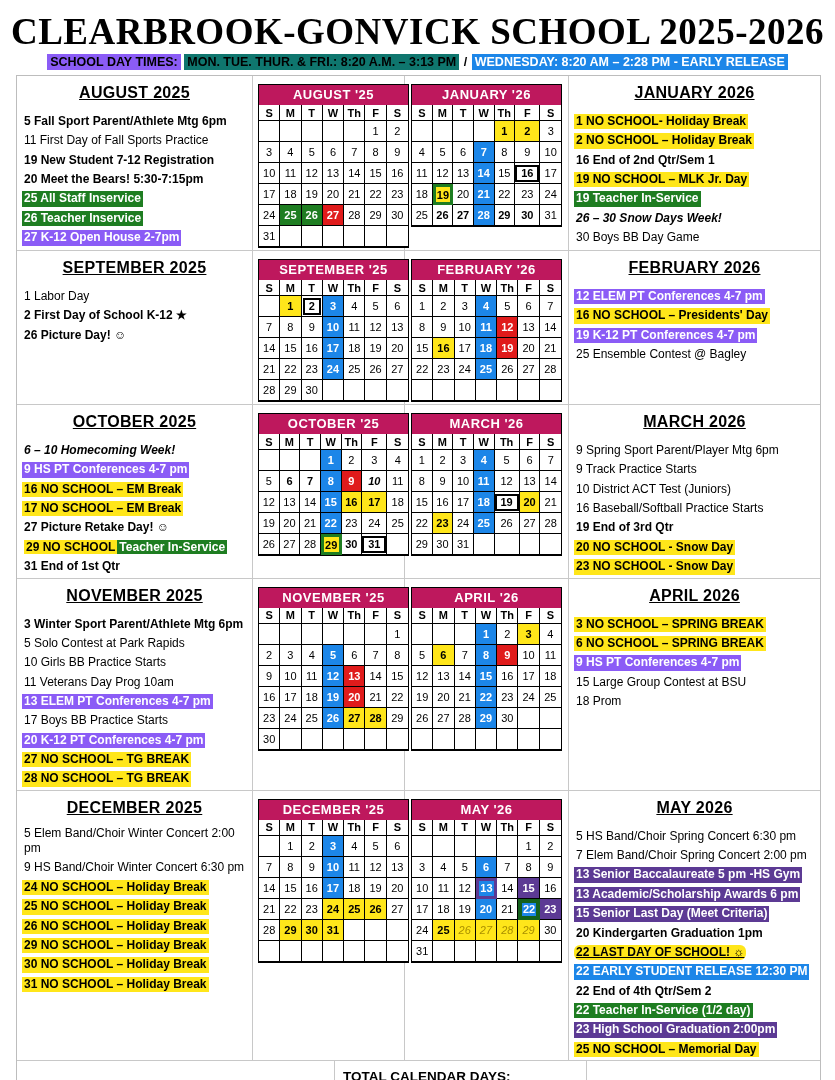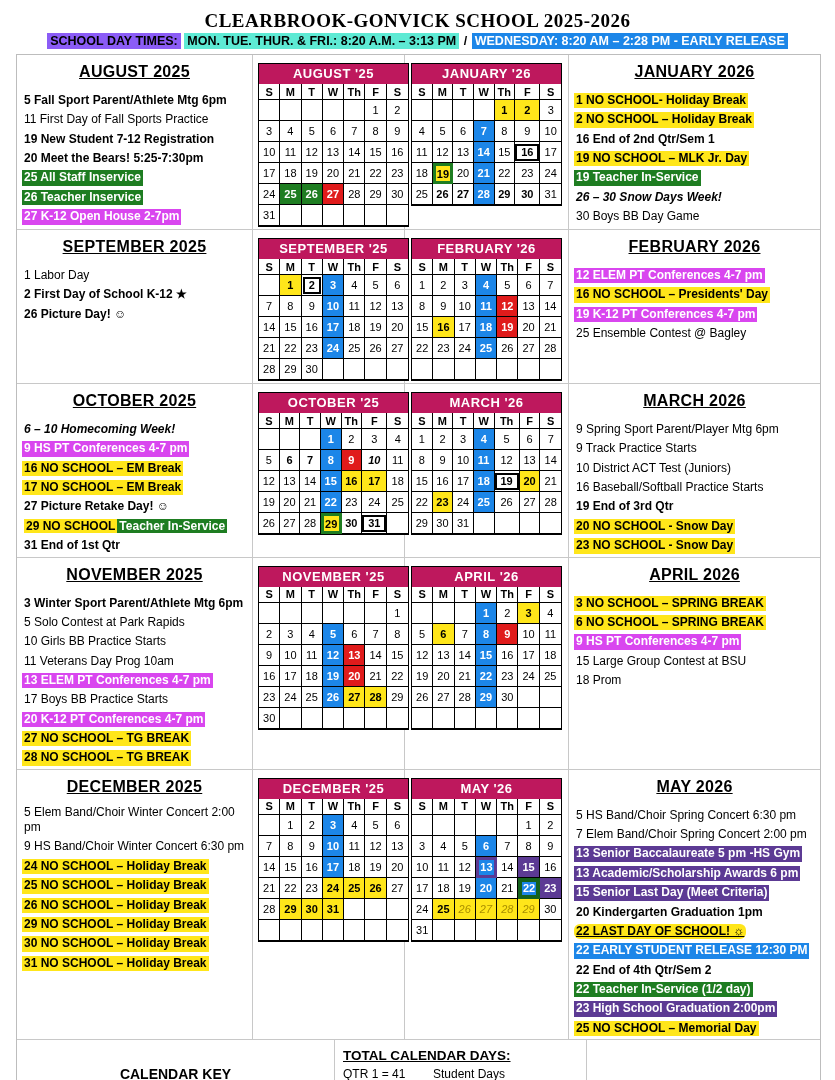--- a/index.html
+++ b/index.html
@@ -1,43 +1,43 @@
 <!DOCTYPE html>
 <html><head>
 <meta charset="utf-8">
 <style>
   html,body{margin:0;padding:0;background:#fff;}
   body{width:835px;height:1080px;overflow:hidden;font-family:"Liberation Sans",sans-serif;color:#000;}
   .page{width:835px;height:1080px;position:relative;}
 
   
   .hdr{padding-top:10px;text-align:center;}
-  .title{font-family:"Liberation Serif",serif;font-weight:bold;font-size:19px;letter-spacing:.5px;}
+  .title{font-family:"Liberation Serif",serif;font-weight:bold;font-size:37px;letter-spacing:.5px;}
   .subtitle{margin-top:2px;font-size:12.5px;font-weight:bold;}
   .st-label{background:#8b5cf6;padding:1px 3px;}
-  .st-reg{background:#5eead4;padding:1px 3px;}
+  .st-reg{background:#0f766e;padding:1px 3px;}
   .st-sep{padding:0 1px;}
   .st-wed{background:#1C86E8;color:#fff;padding:1px 3px;}
 
   
   .table{margin:6px 14px 0 16px;border:1px solid #bdbdbd;}
   .sec-row{display:grid;grid-template-columns:236px 152px 164px 1fr;}
   .sec-row .cell{border-right:1px solid #c8c8c8;border-bottom:1px solid #c8c8c8;padding:2px 5px;overflow:visible;}
   .sec-row .cell:last-child{border-right:none;}
   .r1{min-height:148px;} .r2{min-height:146px;} .r3{min-height:150px;} .r4{min-height:158px;} .r5{min-height:180px;}
 
   .mh{font-weight:bold;font-size:16px;text-decoration:underline;text-align:center;margin:6px 0 9px;letter-spacing:.3px;}
   .ev-row{margin:0 0 1px 0;}
   .ev{font-size:12px;line-height:1.28;padding:0 2px;display:inline-block;}
   .ev.b{font-weight:bold;}
   .ev.i{font-style:italic;}
   .ev.u{text-decoration:underline;border-radius:6px;}
   .hl-yellow{background:#FFE61A;}
   .hl-green{background:#1E7D21;color:#fff;}
-  .hl-red{background:#d946ef;color:#fff;}
+  .hl-red{background:#8b5cf6;color:#fff;}
   .hl-blue{background:#1C86E8;color:#ffffff;}
   .hl-purple{background:#5C3A94;color:#fff;}
   .ev-part{padding:0 2px;font-weight:bold;}
 
   
   .cal{width:149px;margin:6px auto 0;border:1px solid #000;}
   .cal-title{background:#be185d;color:#fff;font-weight:bold;font-size:13px;text-align:center;padding:2px 0 3px;letter-spacing:.5px;}
   .cal-grid{display:grid;grid-template-columns:repeat(7,1fr);}
   .cc{height:21px;display:flex;align-items:center;justify-content:center;font-size:11px;border-right:1px solid #000;border-bottom:1px solid #000;box-sizing:border-box;background:#fff;}
   .cc:nth-child(7n){border-right:none;}
@@ -79,21 +79,21 @@
   </div>
 
   <div class="table">
     <div id="sections">
         <div class="sec-row r1">
           <div class="cell">
             <div class="mh">AUGUST 2025</div>
             <div class="ev-row"><span class="ev b">5 Fall Sport Parent/Athlete Mtg 6pm</span></div>
             <div class="ev-row"><span class="ev">11 First Day of Fall Sports Practice</span></div>
             <div class="ev-row"><span class="ev b">19 New Student 7-12 Registration</span></div>
-            <div class="ev-row"><span class="ev b">20 Meet the Bears! 5:25-7:30pm</span></div>
+            <div class="ev-row"><span class="ev b">20 Meet the Bears! 5:30-7:15pm</span></div>
             <div class="ev-row"><span class="ev b hl-green">25 All Staff Inservice</span></div>
             <div class="ev-row"><span class="ev b hl-green">26 Teacher Inservice</span></div>
             <div class="ev-row"><span class="ev b hl-red">27  K-12 Open House 2-7pm</span></div>
           </div>
           <div class="cell">
             <div class="cal">
               <div class="cal-title">AUGUST '25</div>
               <div class="cal-grid">
                 <div class="cc hdr2">S</div>
                 <div class="cc hdr2">M</div>

